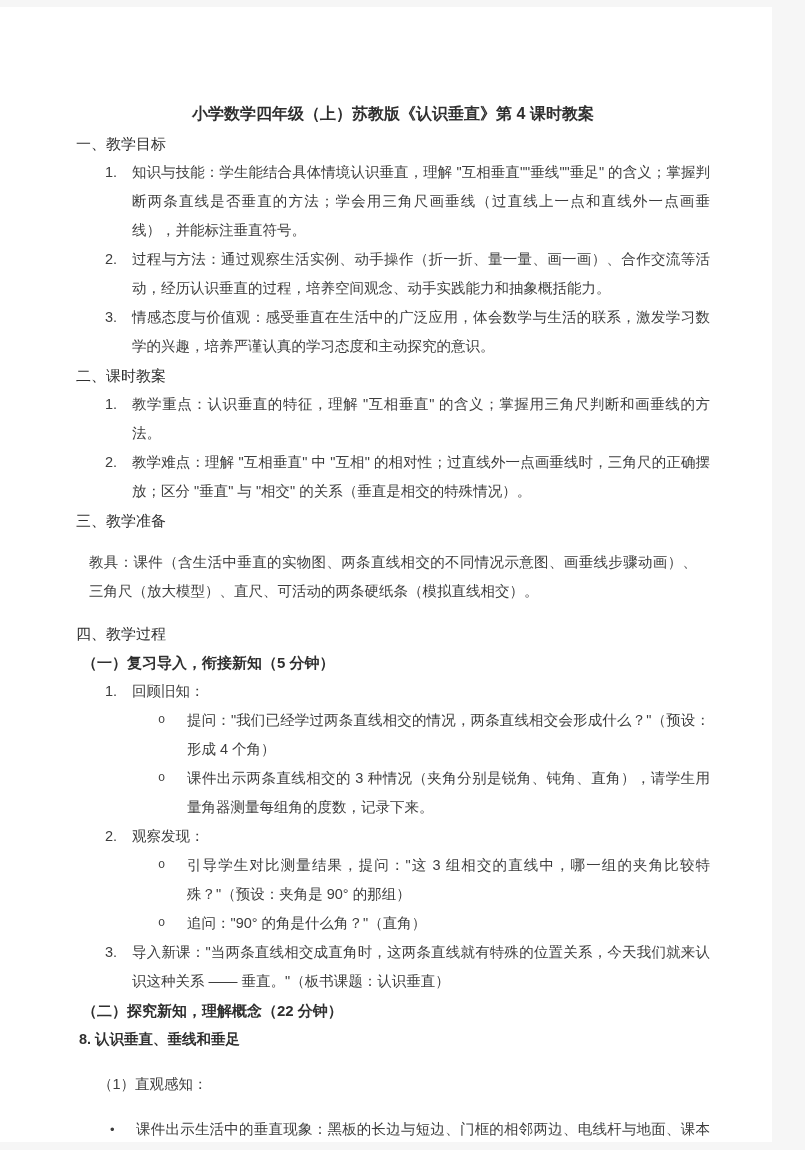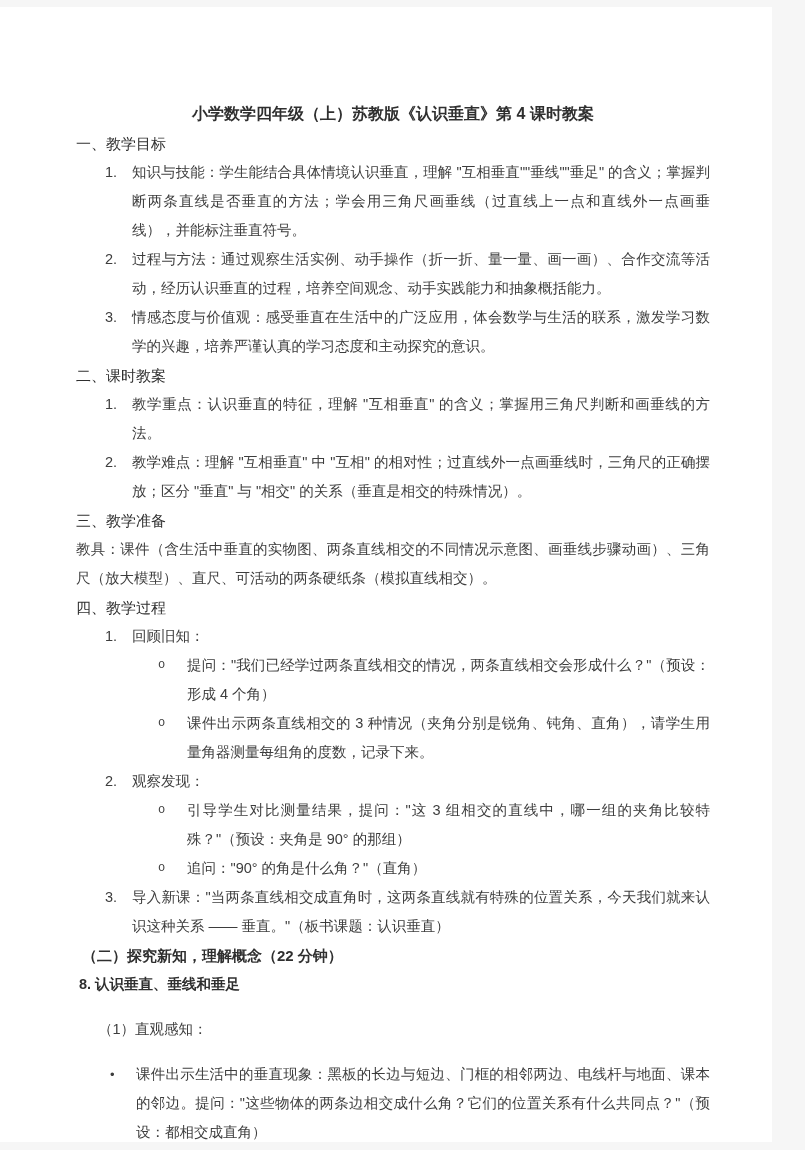--- a/index.html
+++ b/index.html
@@ -56,21 +56,21 @@
     font-weight: bold;
     color: #2f2f2f;
     line-height: 29px;
   }
   .step-label {
     margin: 16px;
     padding-left: 6px;
     line-height: 29px;
   }
 
-  .para { margin: 0; text-align: justify; font-family: Liberation Serif, serif; }
+  .para { margin: 13px; text-align: justify; font-family: Liberation Serif, serif; }
 
   ol.num-list, ul.bullet-list { margin: 0; padding: 0; list-style: none; }
 
   ol.num-list > li {
     display: grid;
     grid-template-columns: 27px 1fr;
     padding-left: 29px;
     text-align: justify;
   }
   .num-marker { color: #3d3d3d; }
@@ -128,20 +128,21 @@
       <span class="num-marker">2.</span>
       <span class="t">教学难点：理解 "互相垂直" 中 "互相" 的相对性；过直线外一点画垂线时，三角尺的正确摆放；区分 "垂直" 与 "相交" 的关系（垂直是相交的特殊情况）。</span>
     </li>
   </ol>
 
   <h2 class="sec-heading">三、教学准备</h2>
   <p class="para">教具：课件（含生活中垂直的实物图、两条直线相交的不同情况示意图、画垂线步骤动画）、三角尺（放大模型）、直尺、可活动的两条硬纸条（模拟直线相交）。</p>
 
   <h2 class="sec-heading">四、教学过程</h2>
 
+  <h3 class="sub-heading">（一）复习导入，衔接新知（5 分钟）</h3>
   <ol class="num-list">
     <li>
       <span class="num-marker">1.</span>
       <div class="t">
         <span>回顾旧知：</span>
         <div class="sub-item">
           <span class="sub-marker">o</span>
           <span>提问："我们已经学过两条直线相交的情况，两条直线相交会形成什么？"（预设：形成  4 个角）</span>
         </div>
         <div class="sub-item">

